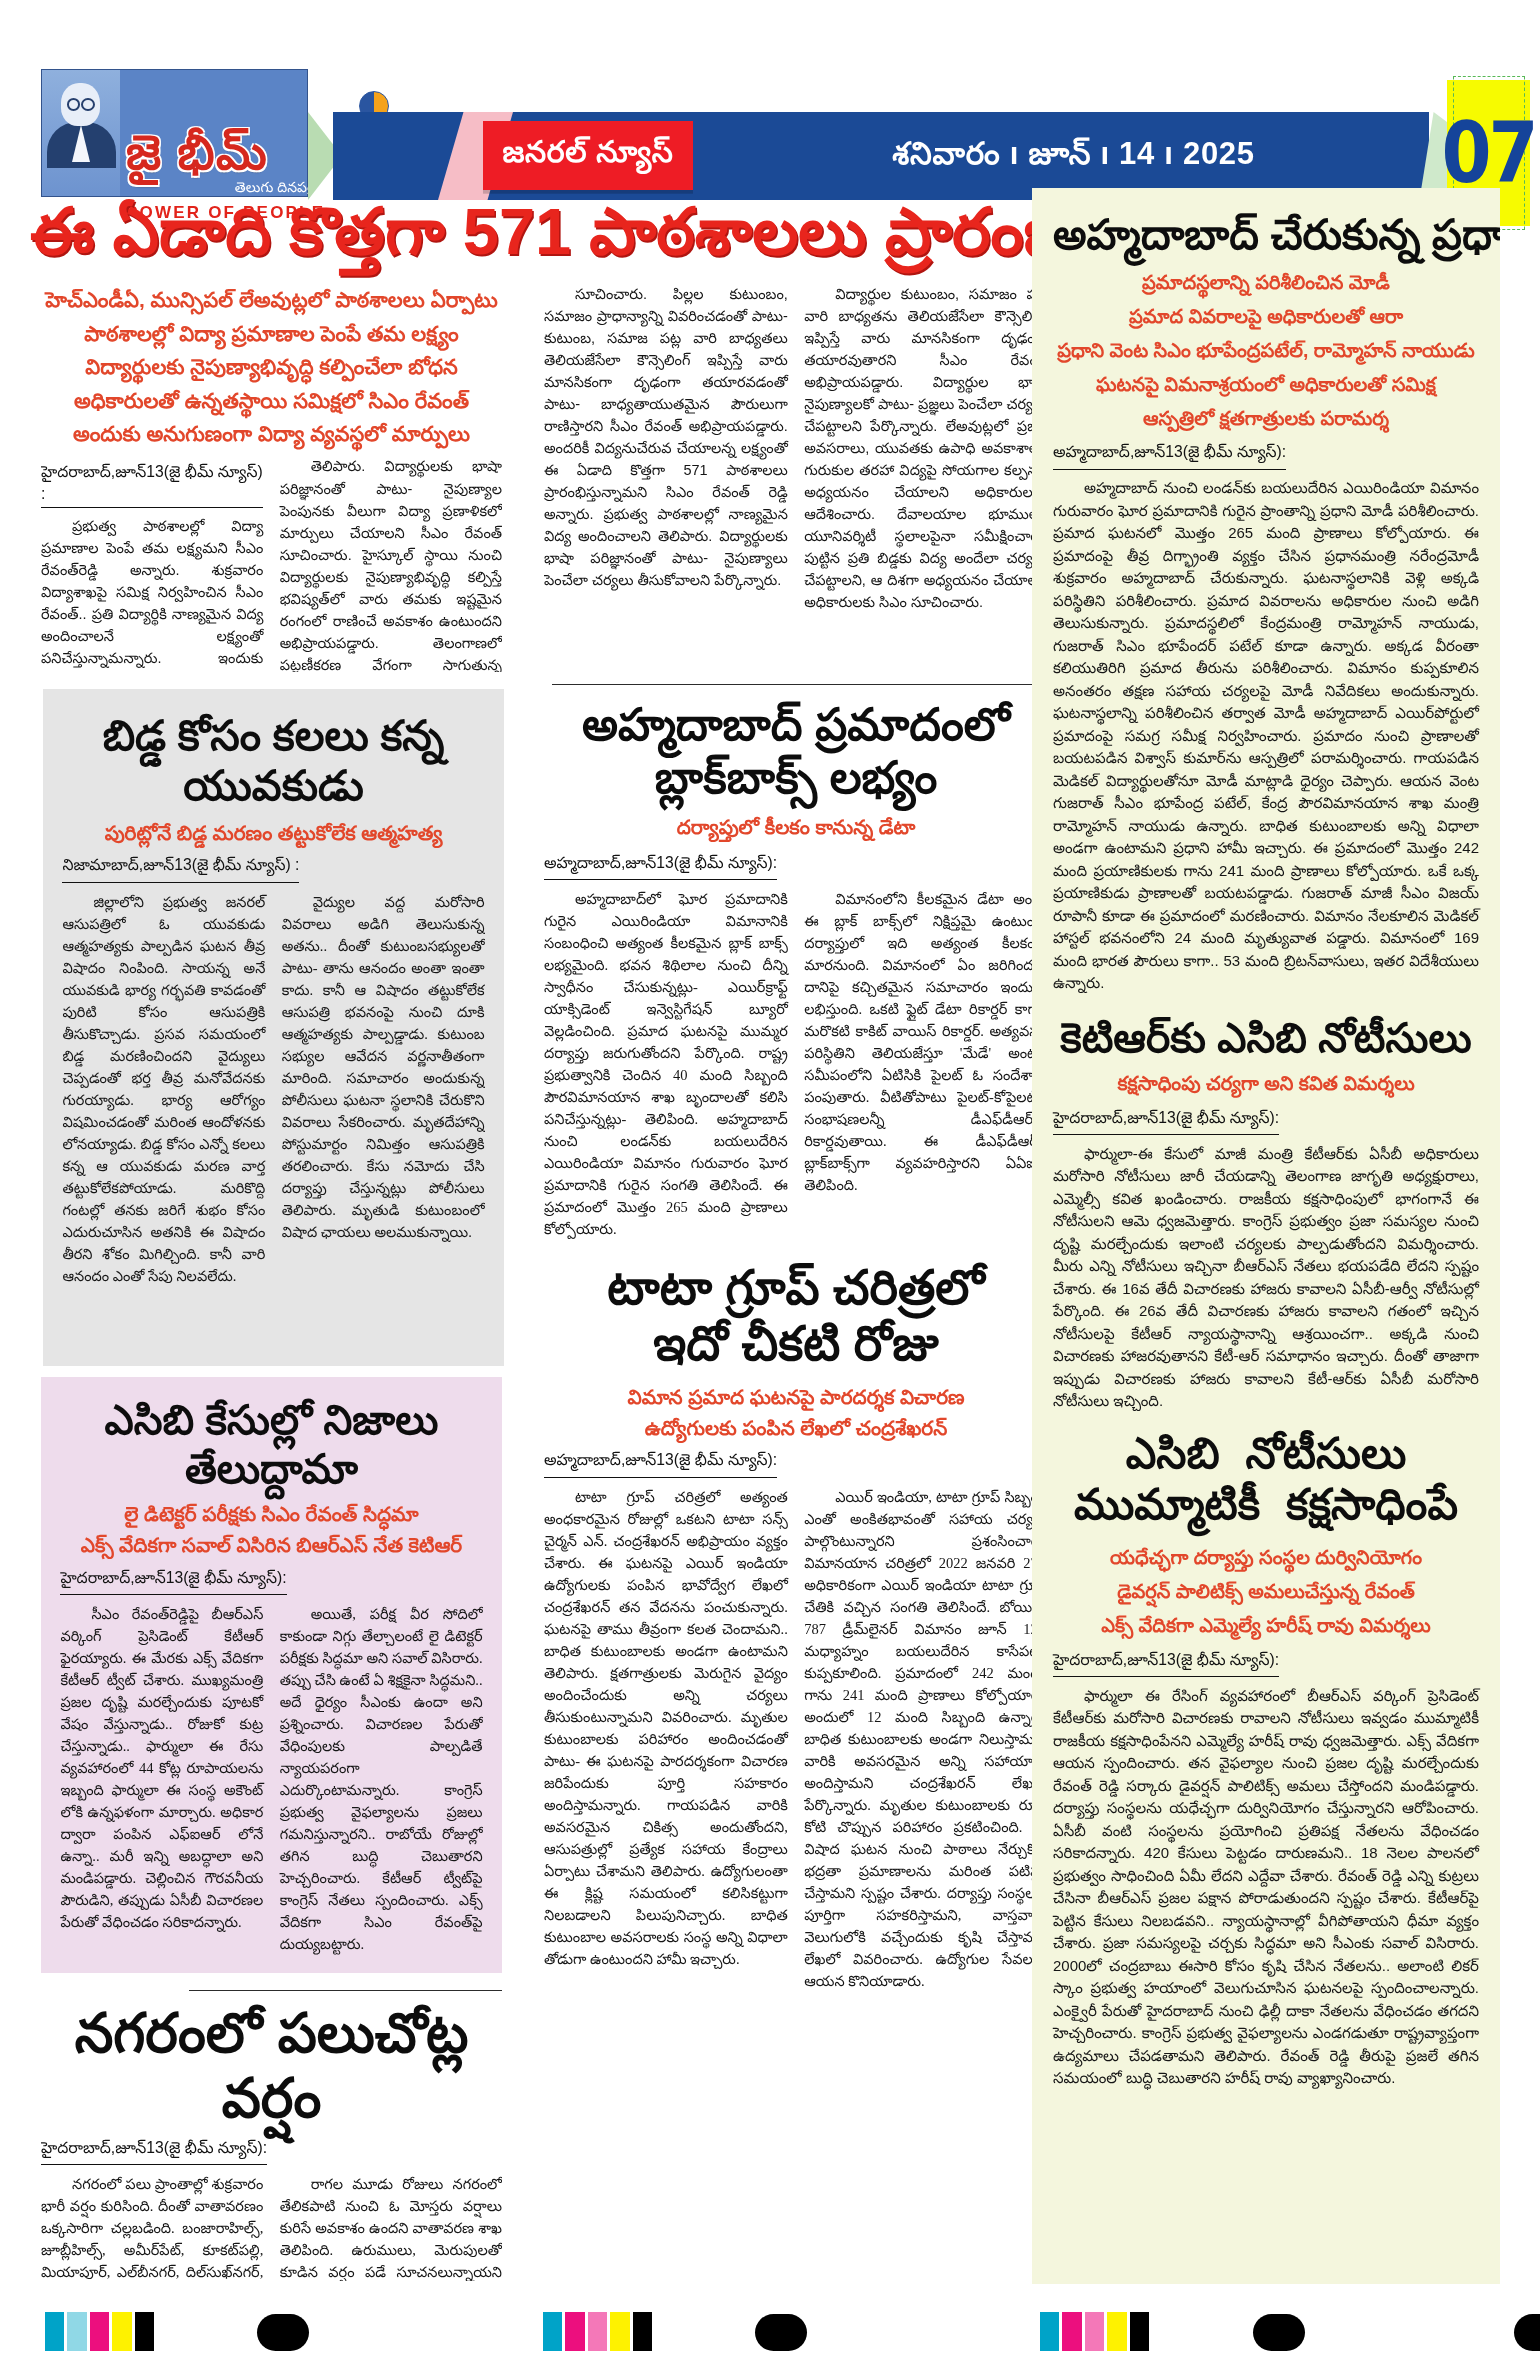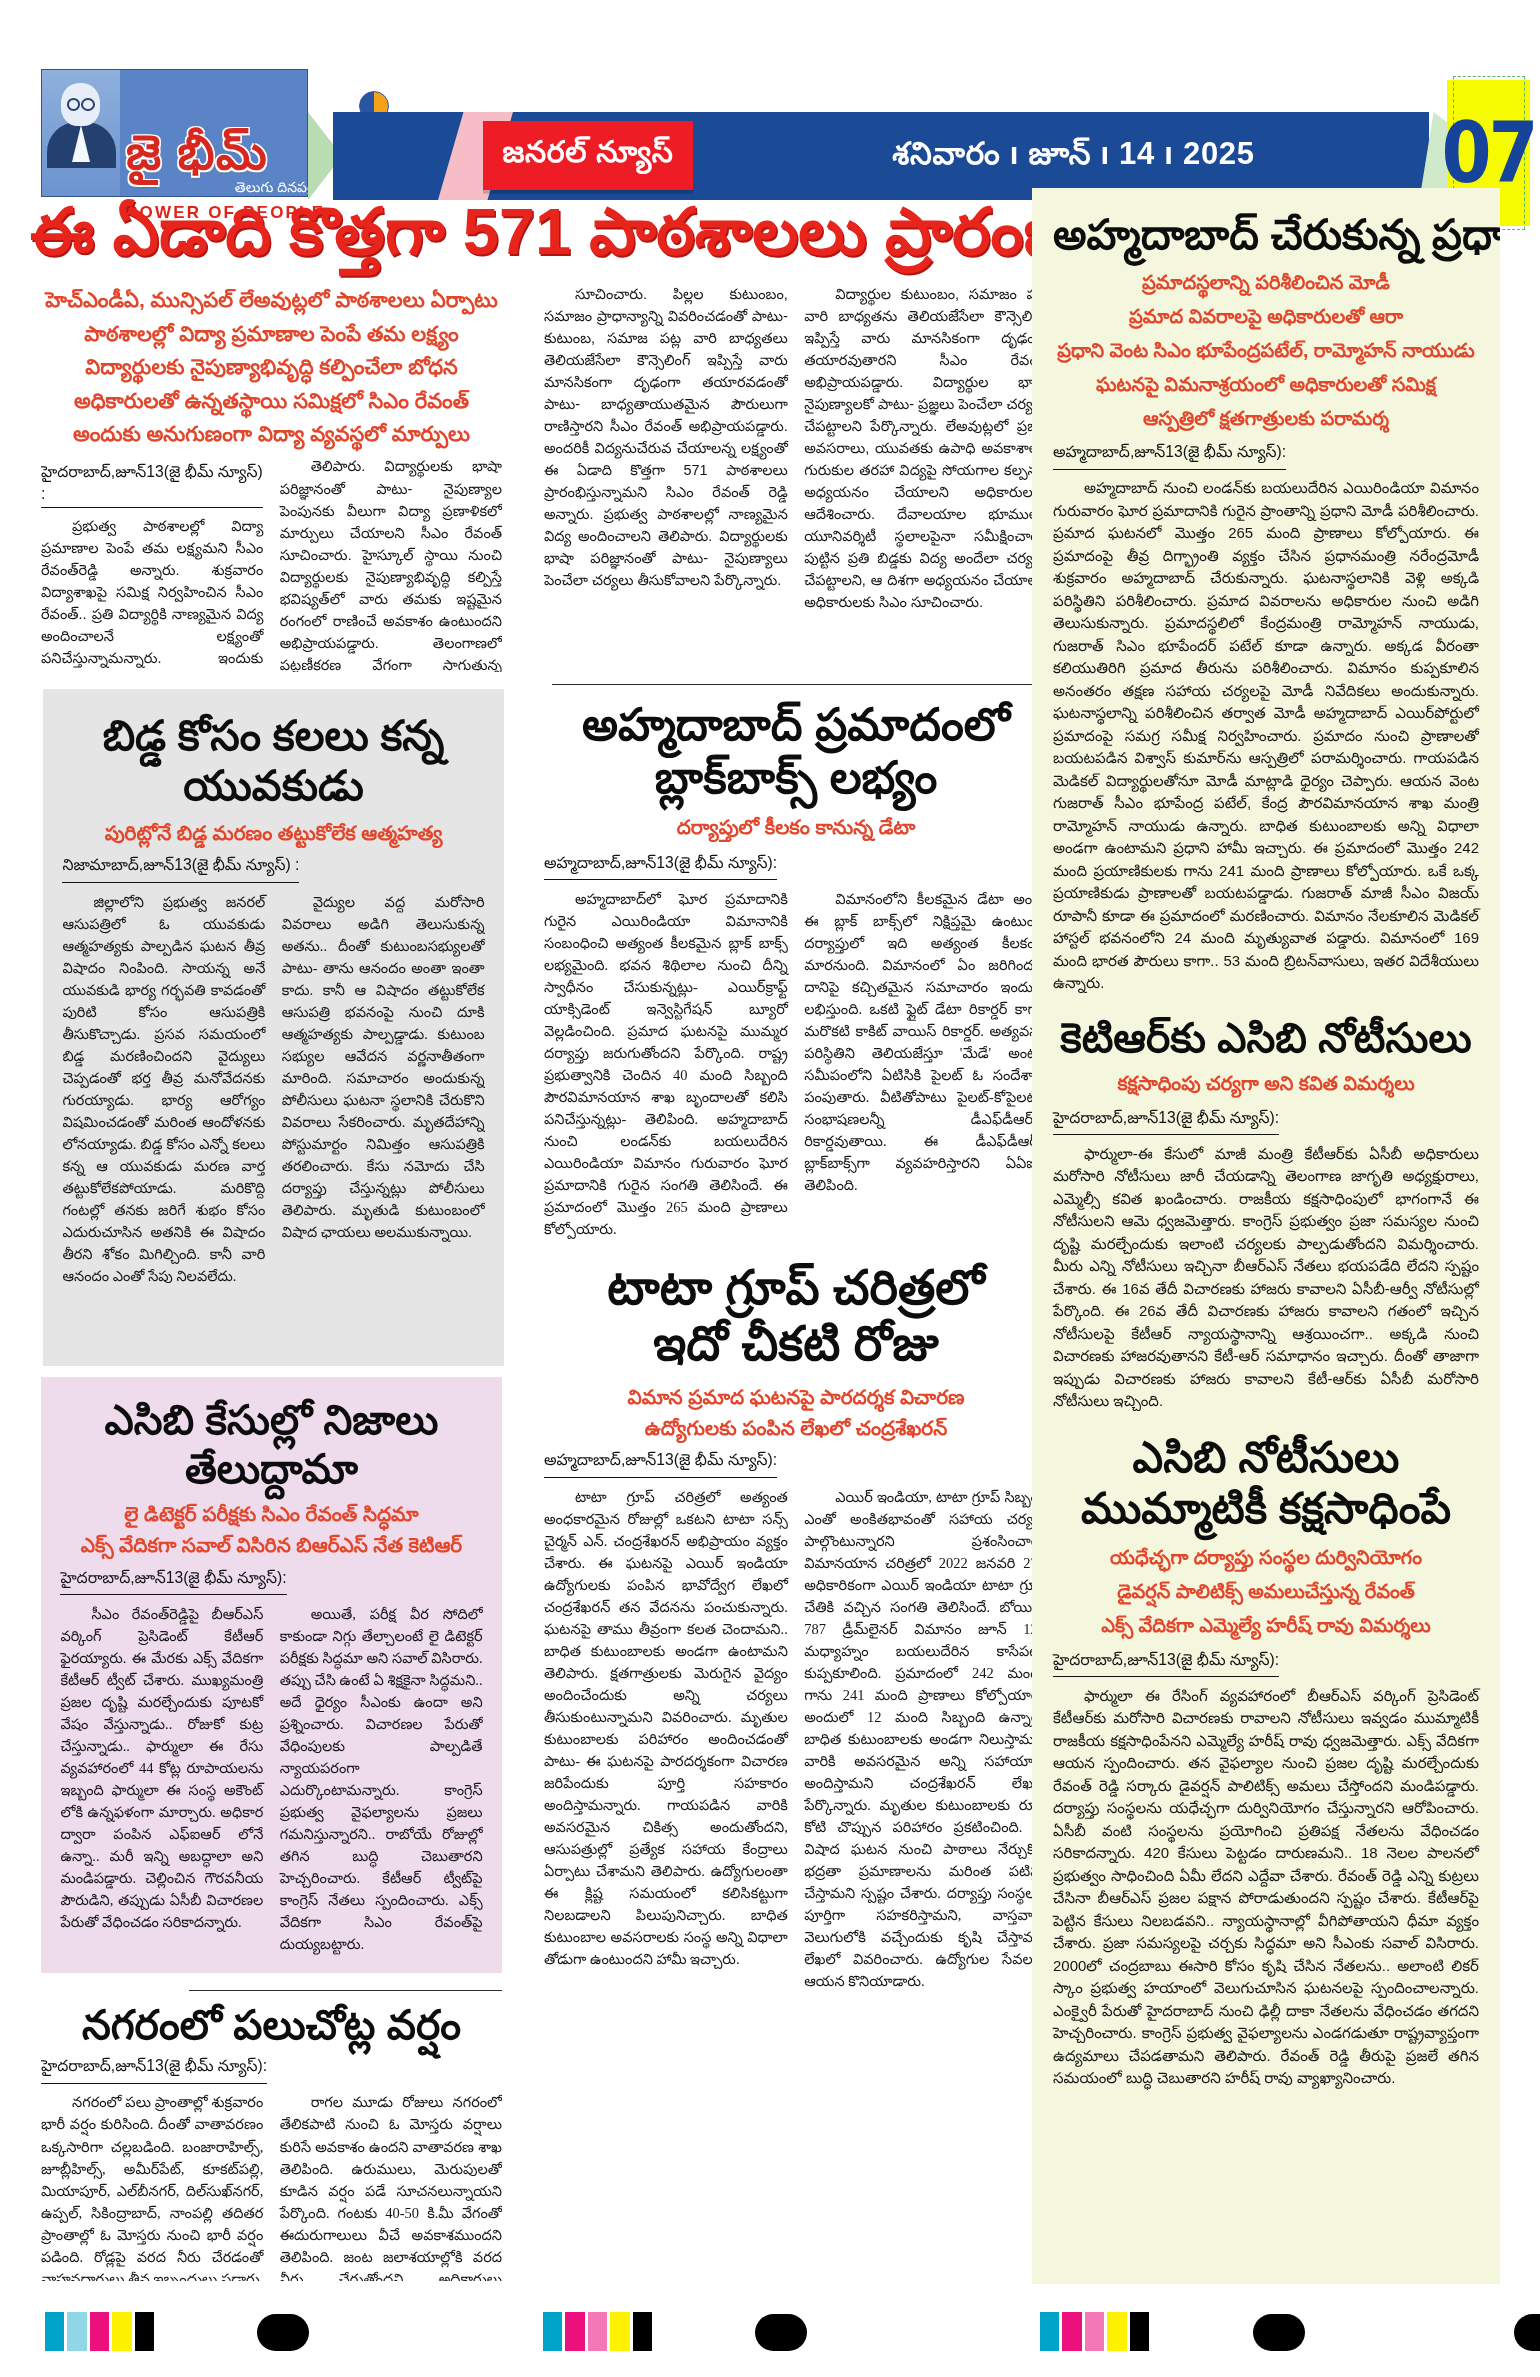--- a/index.html
+++ b/index.html
@@ -92,42 +92,42 @@
   .lead-left-cols > div { flex:1; min-width:0; }
   .lead-right { flex:1; display:flex; gap:16.4px; overflow:hidden; }
 
   
   .child-box { position:absolute; left:43px; top:689px; width:461px; height:677px; background:#e5e5e5; padding:22.4px 19.4px; overflow:hidden; }
   .child-box .headline { font-size:42px; }
   .acb-box { position:absolute; left:41px; top:1377px; width:461px; height:596px; background:#eedcec; padding:19.4px; overflow:hidden; }
   .acb-box .headline { font-size:41px; }
   .rain-article { position:absolute; left:41px; top:1984px; width:461px; height:297px; padding:6px 0 0; overflow:hidden; }
   .rain-article .topline { width:313px; margin:0 0 10.4px auto; border-top:1.5px solid #2c2c2c; }
-  .rain-article .headline { font-size:41px; }
+  .rain-article .headline { font-size:55px; }
 
   
   .mid-col { position:absolute; left:544px; top:283px; width:504px; height:1999px; overflow:hidden; }
   .mid-lead-cols { height:389px; display:flex; gap:16.4px; overflow:hidden; }
   .mid-lead-cols > div { flex:1; min-width:0; }
   .mid-col .hrule { margin:12px 7.5px 13.4px; }
   .blackbox .headline { font-size:45px; margin:4.5px 22.4px 7.5px; }
   .blackbox .subhead { margin-bottom:3px; }
   .tata { margin-top:19.4px; }
   .tata .headline { font-size:48px; margin:3px 45px 9px; }
 
   
   .right-col { position:absolute; left:1032px; top:188px; width:468px; height:2096px; background:#f4f6dd; padding:22.4px 21px; overflow:hidden; }
   .right-col .headline { font-size:42px; }
   .right-col .subhead { font-size:19.4px; line-height:1.75; }
   .right-col .body-text { font-size:15px; line-height:1.5; }
   .pm-article .headline { white-space:nowrap; }
   .ktr-article { margin-top:19.4px; }
   .ktr-article .headline { font-size:41px; }
   .vendetta-article { margin-top:19.4px; }
-  .vendetta-article .headline { font-size:43px; margin:0 15px; }
+  .vendetta-article .headline { font-size:43px; margin:0 15px;font-family:Liberation Mono, monospace; }
 
   
   .print-marks { position:absolute; left:0; top:2312px; width:100%; height:42px; }
   .bar-group { position:absolute; top:0; display:flex; gap:3px; }
   .pbar { width:19.4px; height:39px; }
   .poval { position:absolute; top:1.5px; width:52px; height:37px; background:#000; border-radius:18.6px; }
 </style>
 </head>
 <body>
 

